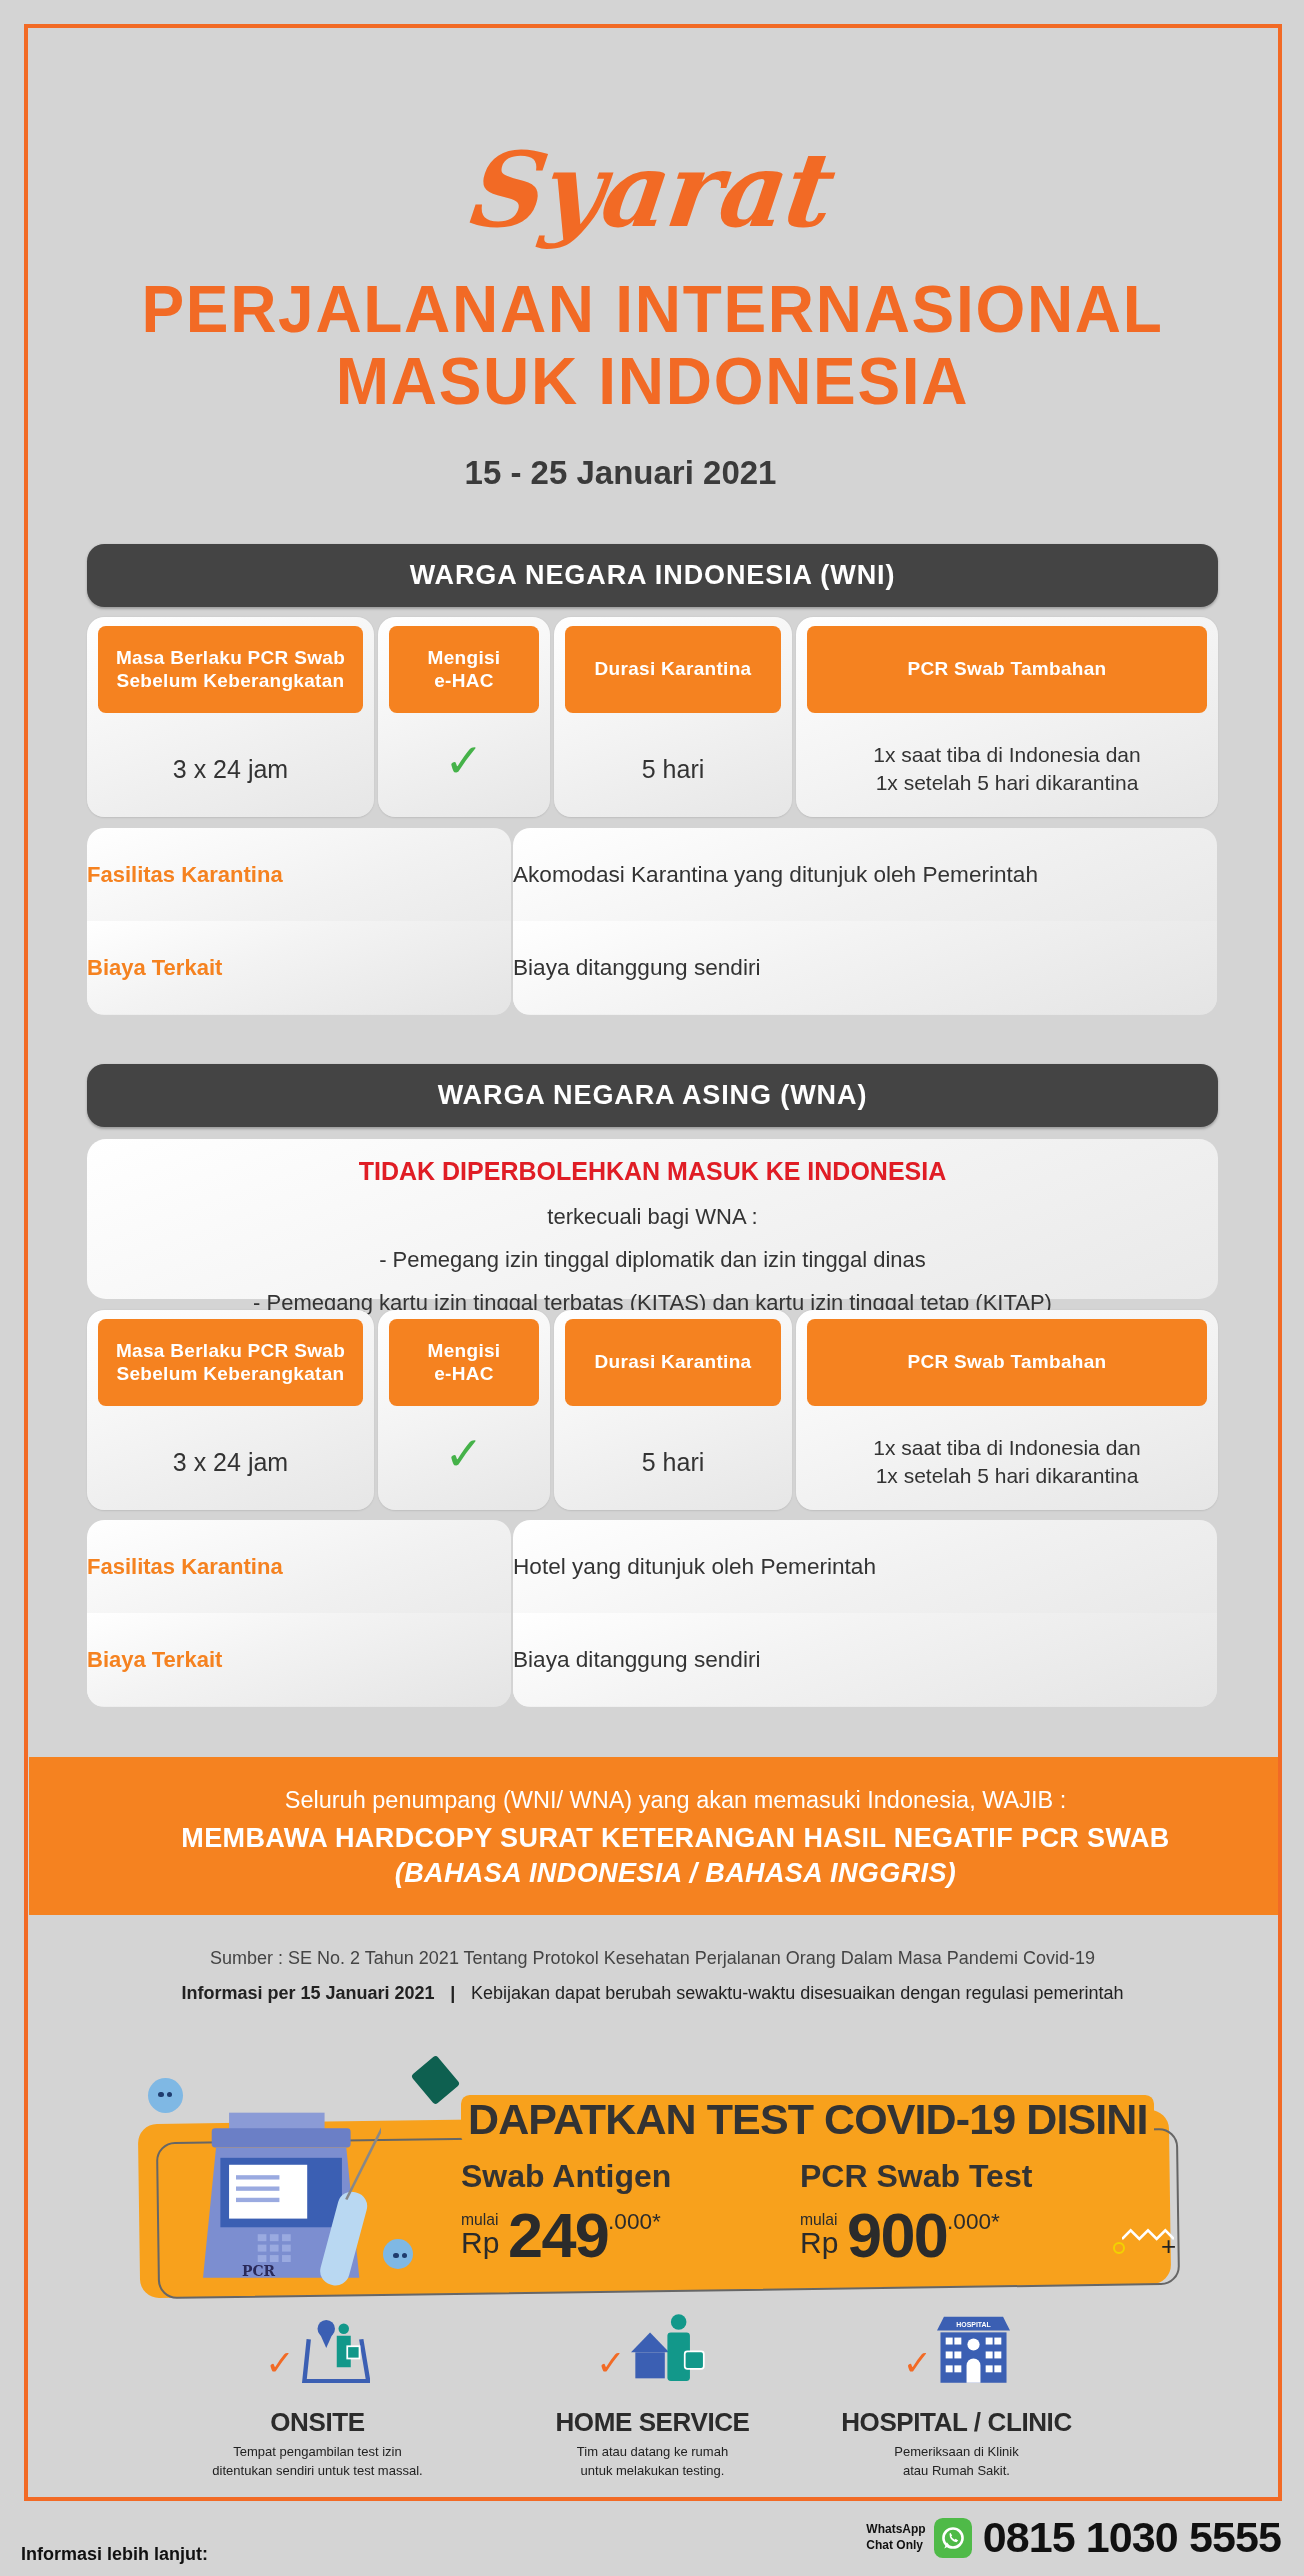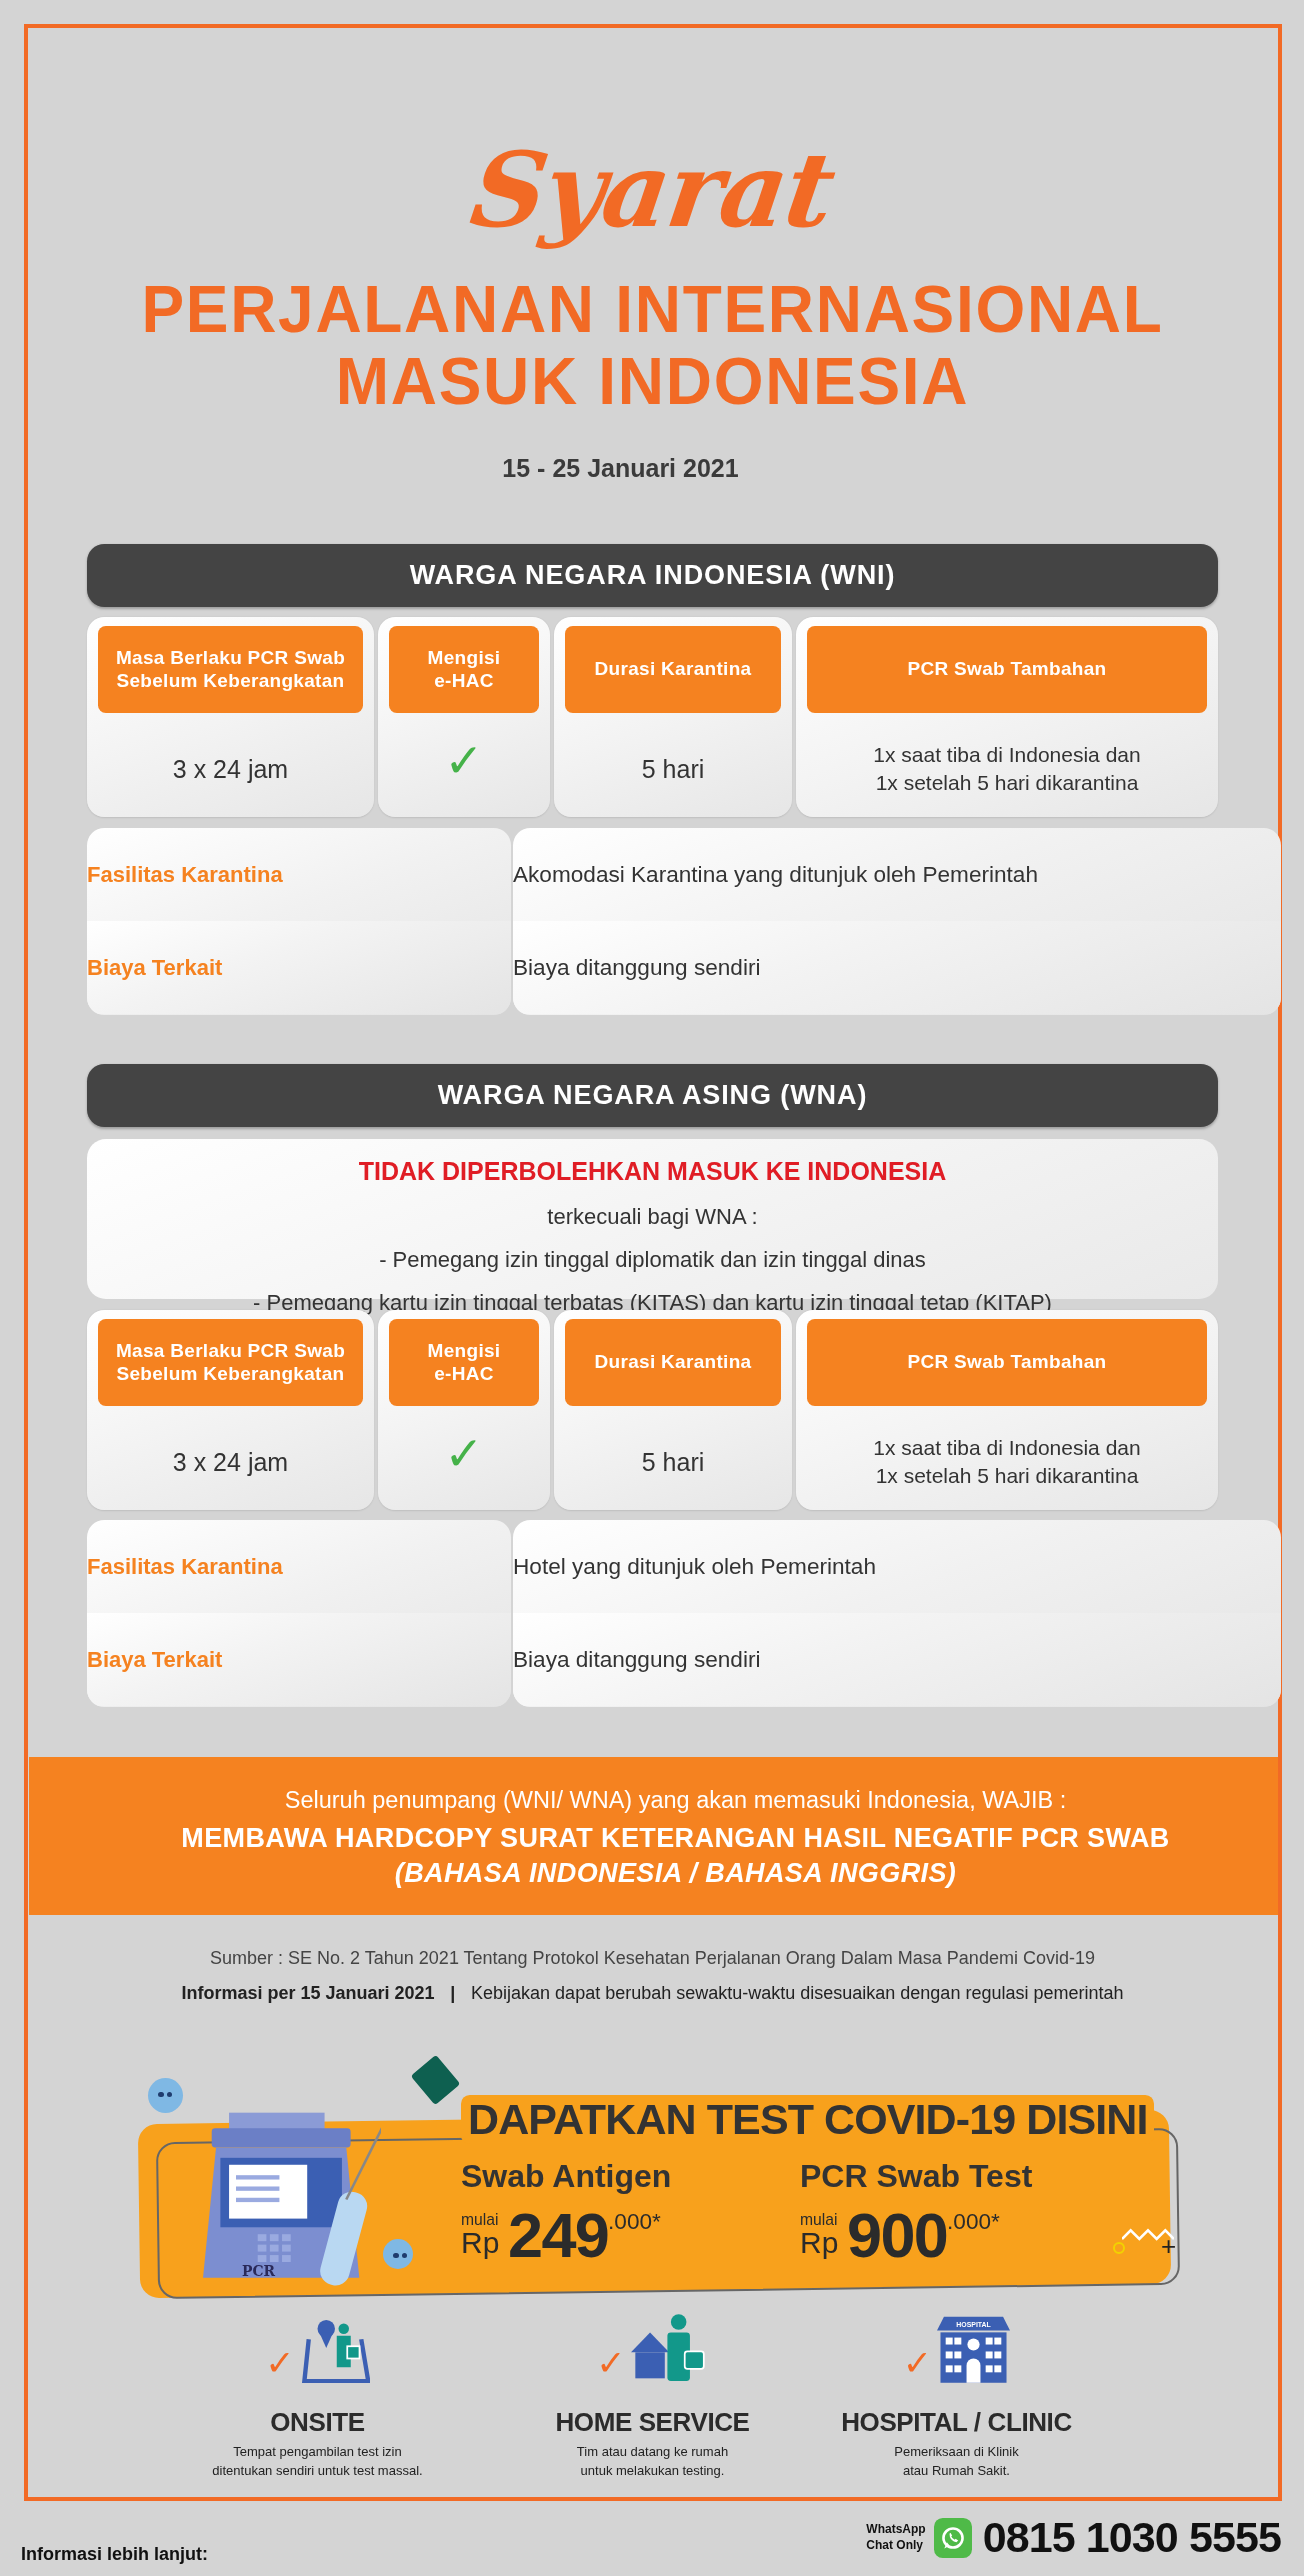--- a/index.html
+++ b/index.html
@@ -18,21 +18,21 @@
     transform: skewX(-8deg);
   }
   .main-title {
     position: absolute; left: 0; width: 1305px; top: 277px; text-align: center;
     font-family: "Liberation Sans", sans-serif; font-weight: bold; color: #f26a25;
     font-size: 64px; line-height: 68px; letter-spacing: 1.7px;
     transform: scaleY(1.05);
   }
   .date {
     position: absolute; left: 0; width: 1241px; top: 454px; text-align: center;
-    font-weight: bold; font-size: 25px; color: #3b3b3b;
+    font-weight: bold; font-size: 33px; color: #3b3b3b;
   }
 
   .section-bar {
     position: absolute; left: 87px; width: 1131px; height: 63px;
     background: #444444; border-radius: 17.4px; color: #fff;
     text-align: center; font-weight: bold; font-size: 27px; line-height: 63px;
     letter-spacing: 0.9px;
     box-shadow: 0 1.7px 2.6px rgba(0,0,0,0.25);
   }
 
@@ -56,21 +56,21 @@
   }
   .card .val.small { font-size: 21px; line-height: 28px; }
   .check { color: #45b249; font-size: 47px; font-weight: bold; line-height: 47px; margin-top: -17.4px; }
 
   .info-table { position: absolute; left: 87px; width: 1131px; height: 187px; }
   .info-left, .info-right {
     position: absolute; top: 0; height: 187px; border-radius: 17.4px; overflow: hidden;
     background: linear-gradient(160deg, #ffffff 0%, #f1f1f1 45%, #e3e3e3 100%);
   }
   .info-left { left: 0; width: 424px; }
-  .info-right { left: 426px; width: 768px; }
+  .info-right { left: 426px; width: 704px; }
   .info-cell {
     position: absolute; left: 0; right: 0; height: 93px;
     display: flex; align-items: center; 
   }
   .info-cell.r1 { top: 0; }
   .info-cell.r2 { top: 93px; background: linear-gradient(160deg, #ffffff 0%, #f3f3f3 40%, #e4e4e4 100%); }
   .info-label { color: #f58220; font-weight: bold; font-size: 22px; }
   .info-value { color: #333; font-size: 22.6px; }
 
   .wna-box {

